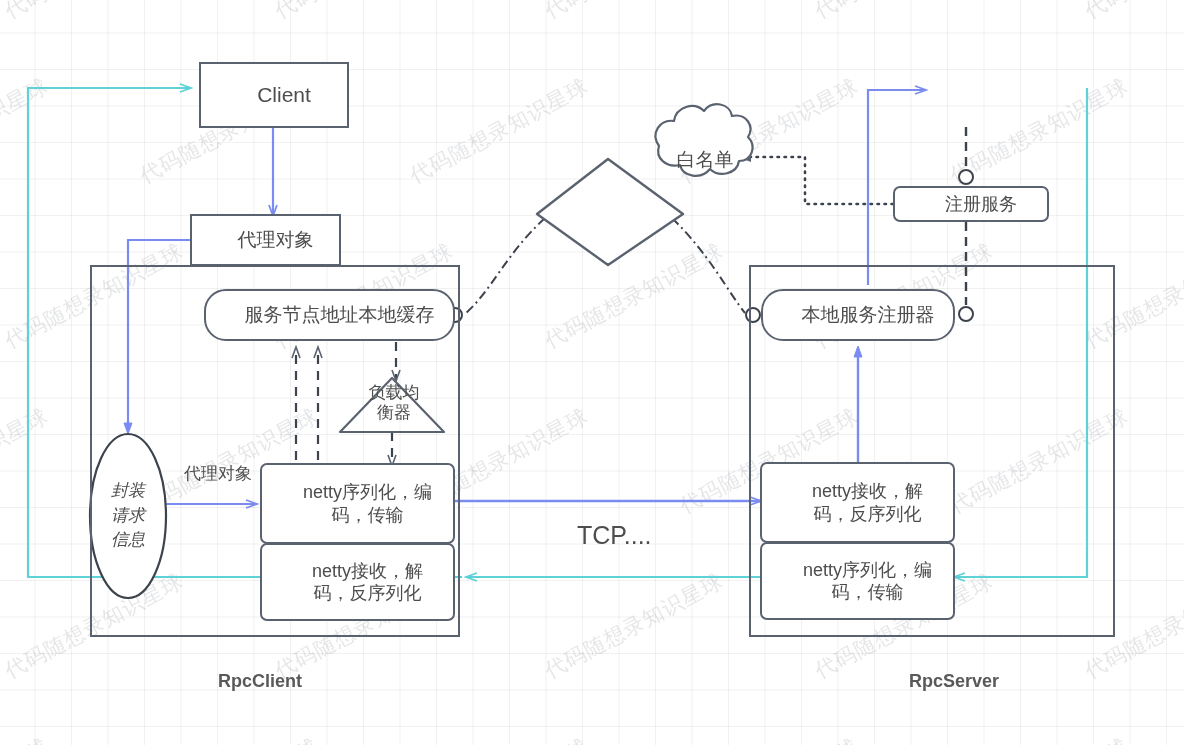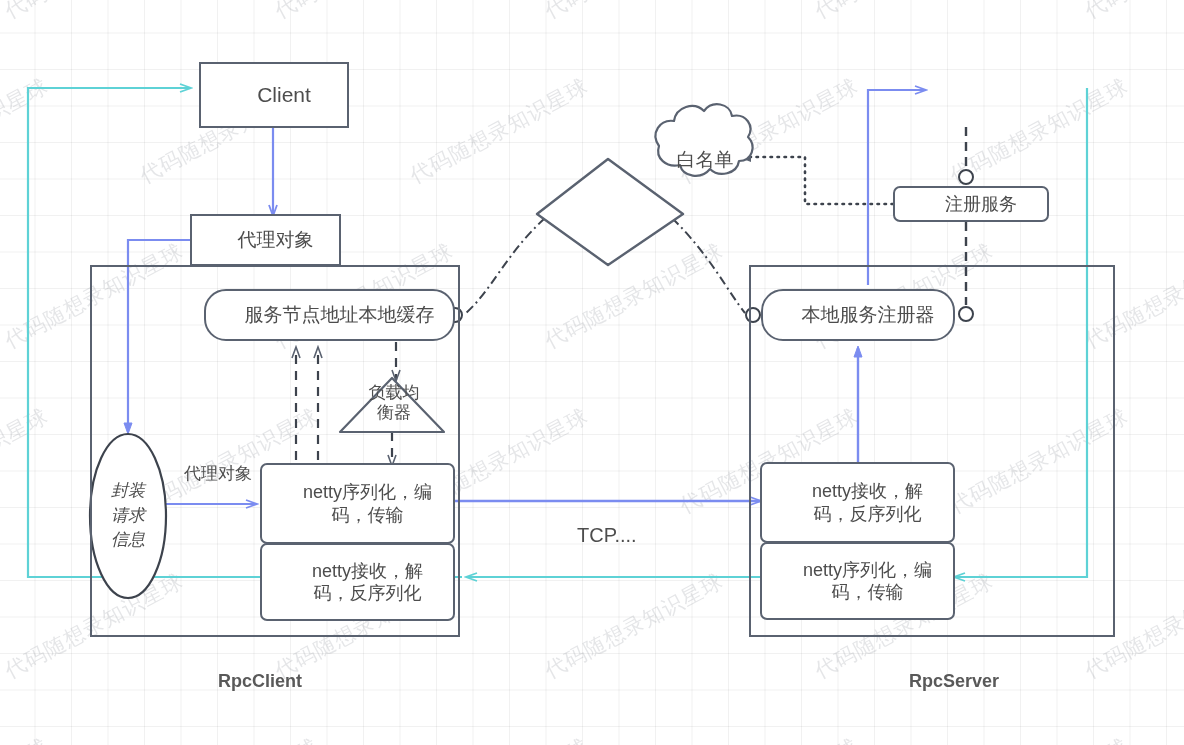--- a/index.html
+++ b/index.html
@@ -243,19 +243,19 @@
 码，反序列化</div>
 
   <div class="node soft" style="left:760px;top:462px;width:195px;height:81px;font-size:18px;">netty接收，解
 码，反序列化</div>
 
   <div class="node soft" style="left:760px;top:542px;width:195px;height:78px;font-size:18px;">netty序列化，编
 码，传输</div>
 
   <div class="plainlabel" style="left:172px;top:460px;width:92px;height:26px;font-size:17px;">代理对象</div>
 
-  <div class="plainlabel" style="left:577px;top:522px;width:80px;height:26px;font-size:20px;justify-content:flex-start;">TCP....</div>
+  <div class="plainlabel" style="left:577px;top:522px;width:80px;height:26px;font-size:25px;justify-content:flex-start;">TCP....</div>
 
   <div class="plainlabel bold-label" style="left:205px;top:668px;width:110px;height:26px;font-size:18px;">RpcClient</div>
 
   <div class="plainlabel bold-label" style="left:895px;top:668px;width:118px;height:26px;font-size:18px;">RpcServer</div>
 
 </div>
 
 </body></html>

